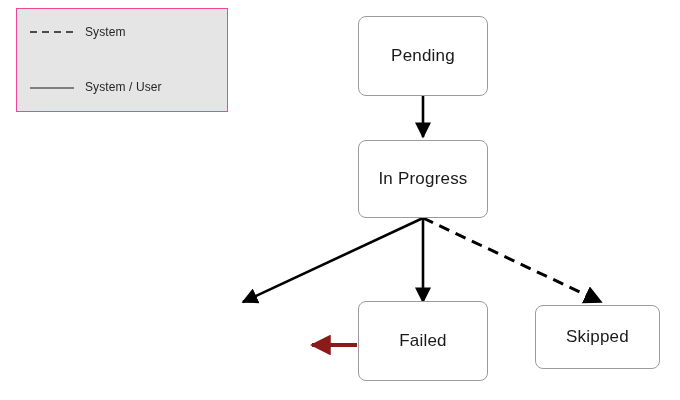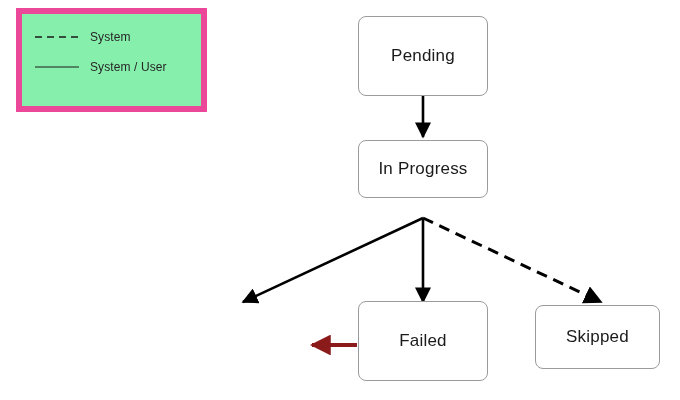--- a/index.html
+++ b/index.html
@@ -18,36 +18,36 @@
     width: 680px;
     height: 400px;
     background: #ffffff;
   }
 
   
   .legend {
     position: absolute;
     left: 16px;
     top: 8px;
-    width: 191px;
+    width: 212px;
     height: 104px;
-    border: 6px solid #ec4899;
+    border: 1px solid #ec4899;
     box-sizing: border-box;
-    background: #86efac;
+    background: #e5e5e5;
   }
   .legend-row {
     position: absolute;
     left: 0;
     width: 100%;
     height: 30px;
     display: flex;
     align-items: center;
   }
   .legend-row.r0 { top: 8px; }
-  .legend-row.r1 { top: 38px; }
+  .legend-row.r1 { top: 55px; align-items: flex-end; }
   .legend-row.r2 { top: 68px; }
 
   .swatch {
     width: 46px;
     height: 12px;
     margin-left: 12px;
     margin-right: 10px;
     flex: 0 0 auto;
     position: relative;
   }
@@ -131,21 +131,21 @@
       <span class="legend-label">System / User</span>
     </div>
 
 
   </div>
 
   <div class="node" style="left:358px; top:16px; width:130px; height:80px;">
     <span>Pending</span>
   </div>
 
-  <div class="node" style="left:358px; top:140px; width:130px; height:58px;">
+  <div class="node" style="left:358px; top:140px; width:130px; height:78px;">
     <span>In Progress</span>
   </div>
 
 
   <div class="node" style="left:358px; top:301px; width:130px; height:80px;">
     <span>Failed</span>
   </div>
 
   <div class="node" style="left:535px; top:305px; width:125px; height:64px;">
     <span>Skipped</span>

